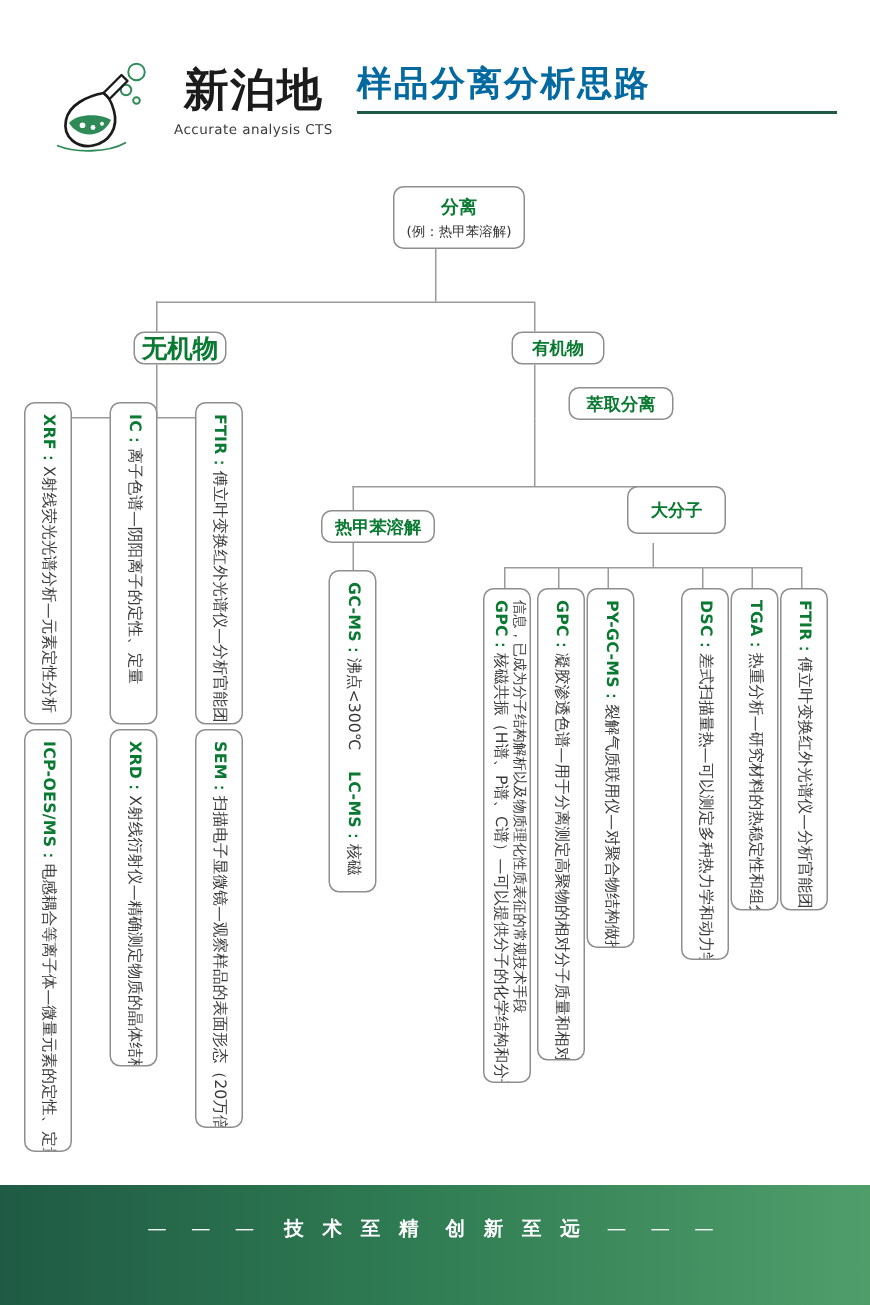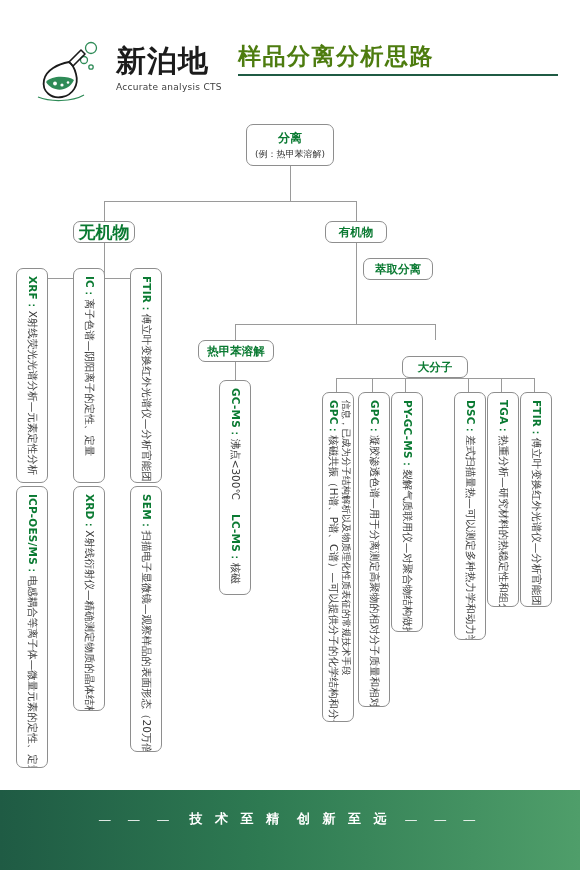--- a/index.html
+++ b/index.html
@@ -8,36 +8,36 @@
     width: 580px; height: 870px;
     font-family: "Liberation Sans", "DejaVu Sans", sans-serif;
     background: #ffffff;
     overflow: hidden;
     position: relative;
   }
   #sheet { position:absolute; inset:0; background:#fff; }
 
   
   #header { position:absolute; left:0; top:0; width:580px; height:118px; }
-  #logo-wrap { position:absolute; left:28px; top:40px; width:230px; height:70px; }
+  #logo-wrap { position:absolute; left:28px; top:40px; width:230px; height:70px;text-align:center; }
   #logo-mark { position:absolute; left:0; top:0; width:86px; height:62px; }
   #logo-text { position:absolute; left:88px; top:4px; }
   #logo-cn {
     font-family:"DejaVu Sans","Liberation Sans",sans-serif;
     font-size:30px; font-weight:700; color:#1b1b1b; letter-spacing:1px;
     line-height:34px; white-space:nowrap;
   }
   #logo-en {
     font-family:"DejaVu Sans","Liberation Sans",sans-serif;
     font-size:9px; color:#3c3c3c; letter-spacing:0.3px; margin-top:4px; white-space:nowrap;
   }
   #title-block { position:absolute; left:238px; top:42px; width:320px; }
   #title-cn {
     font-family:"DejaVu Sans","Liberation Sans",sans-serif;
-    font-size:23px; font-weight:700; color:#4d7c0f; letter-spacing:1.5px;
+    font-size:23px; font-weight:700; color:#0369a1; letter-spacing:1.5px;
     line-height:28px; white-space:nowrap;
   }
   #title-rule { height:2px; background:#1f5b44; margin-top:4px; width:320px; }
   #title-en {
     font-family:"DejaVu Sans","Liberation Sans",sans-serif;
     font-size:12.5px; font-weight:700; color:#c9c9c9; letter-spacing:1.1px;
     margin-top:7px; white-space:nowrap;
   }
 
   
@@ -51,20 +51,21 @@
     position:absolute;
     border:1px solid #8e8e8e;
     border-radius:7px;
     background:#fff;
     display:flex; flex-direction:column;
     align-items:center; justify-content:center;
     color:#0a7a32;
     font-family:"DejaVu Sans","Liberation Sans",sans-serif;
     font-weight:700;
     z-index:3;
+    margin-left:16px;
   }
   .node .sub {
     color:#333; font-weight:400; font-size:9px; margin-top:1px; white-space:nowrap;
   }
 
   
   .vbox {
     position:absolute;
     border:1px solid #8e8e8e;
     border-radius:7px;
@@ -187,21 +188,21 @@
     <div class="node" style="left:358px; top:110px; width:0px; height:0px; border:none;"></div>
 
     <div class="node" style="left:363px; top:140px; width:70px; height:22px; font-size:11.5px;">
       <span>萃取分离</span>
     </div>
 
     <div class="node" style="left:198px; top:222px; width:76px; height:22px; font-size:11.5px;">
       <span>热甲苯溶解</span>
     </div>
 
-    <div class="node" style="left:402px; top:238px; width:66px; height:22px; font-size:11.5px;">
+    <div class="node" style="left:402px; top:206px; width:66px; height:32px; font-size:11.5px;">
       <span>大分子</span>
     </div>
 
     <div class="vbox" style="left:16px; top:150px; width:32px; height:215px;">
       <div class="vtext">
         <span class="code">XRF：</span><span>X射线荧光光谱分析—元素定性分析</span>
       </div>
     </div>
 
     <div class="vbox" style="left:73px; top:150px; width:32px; height:215px;">

